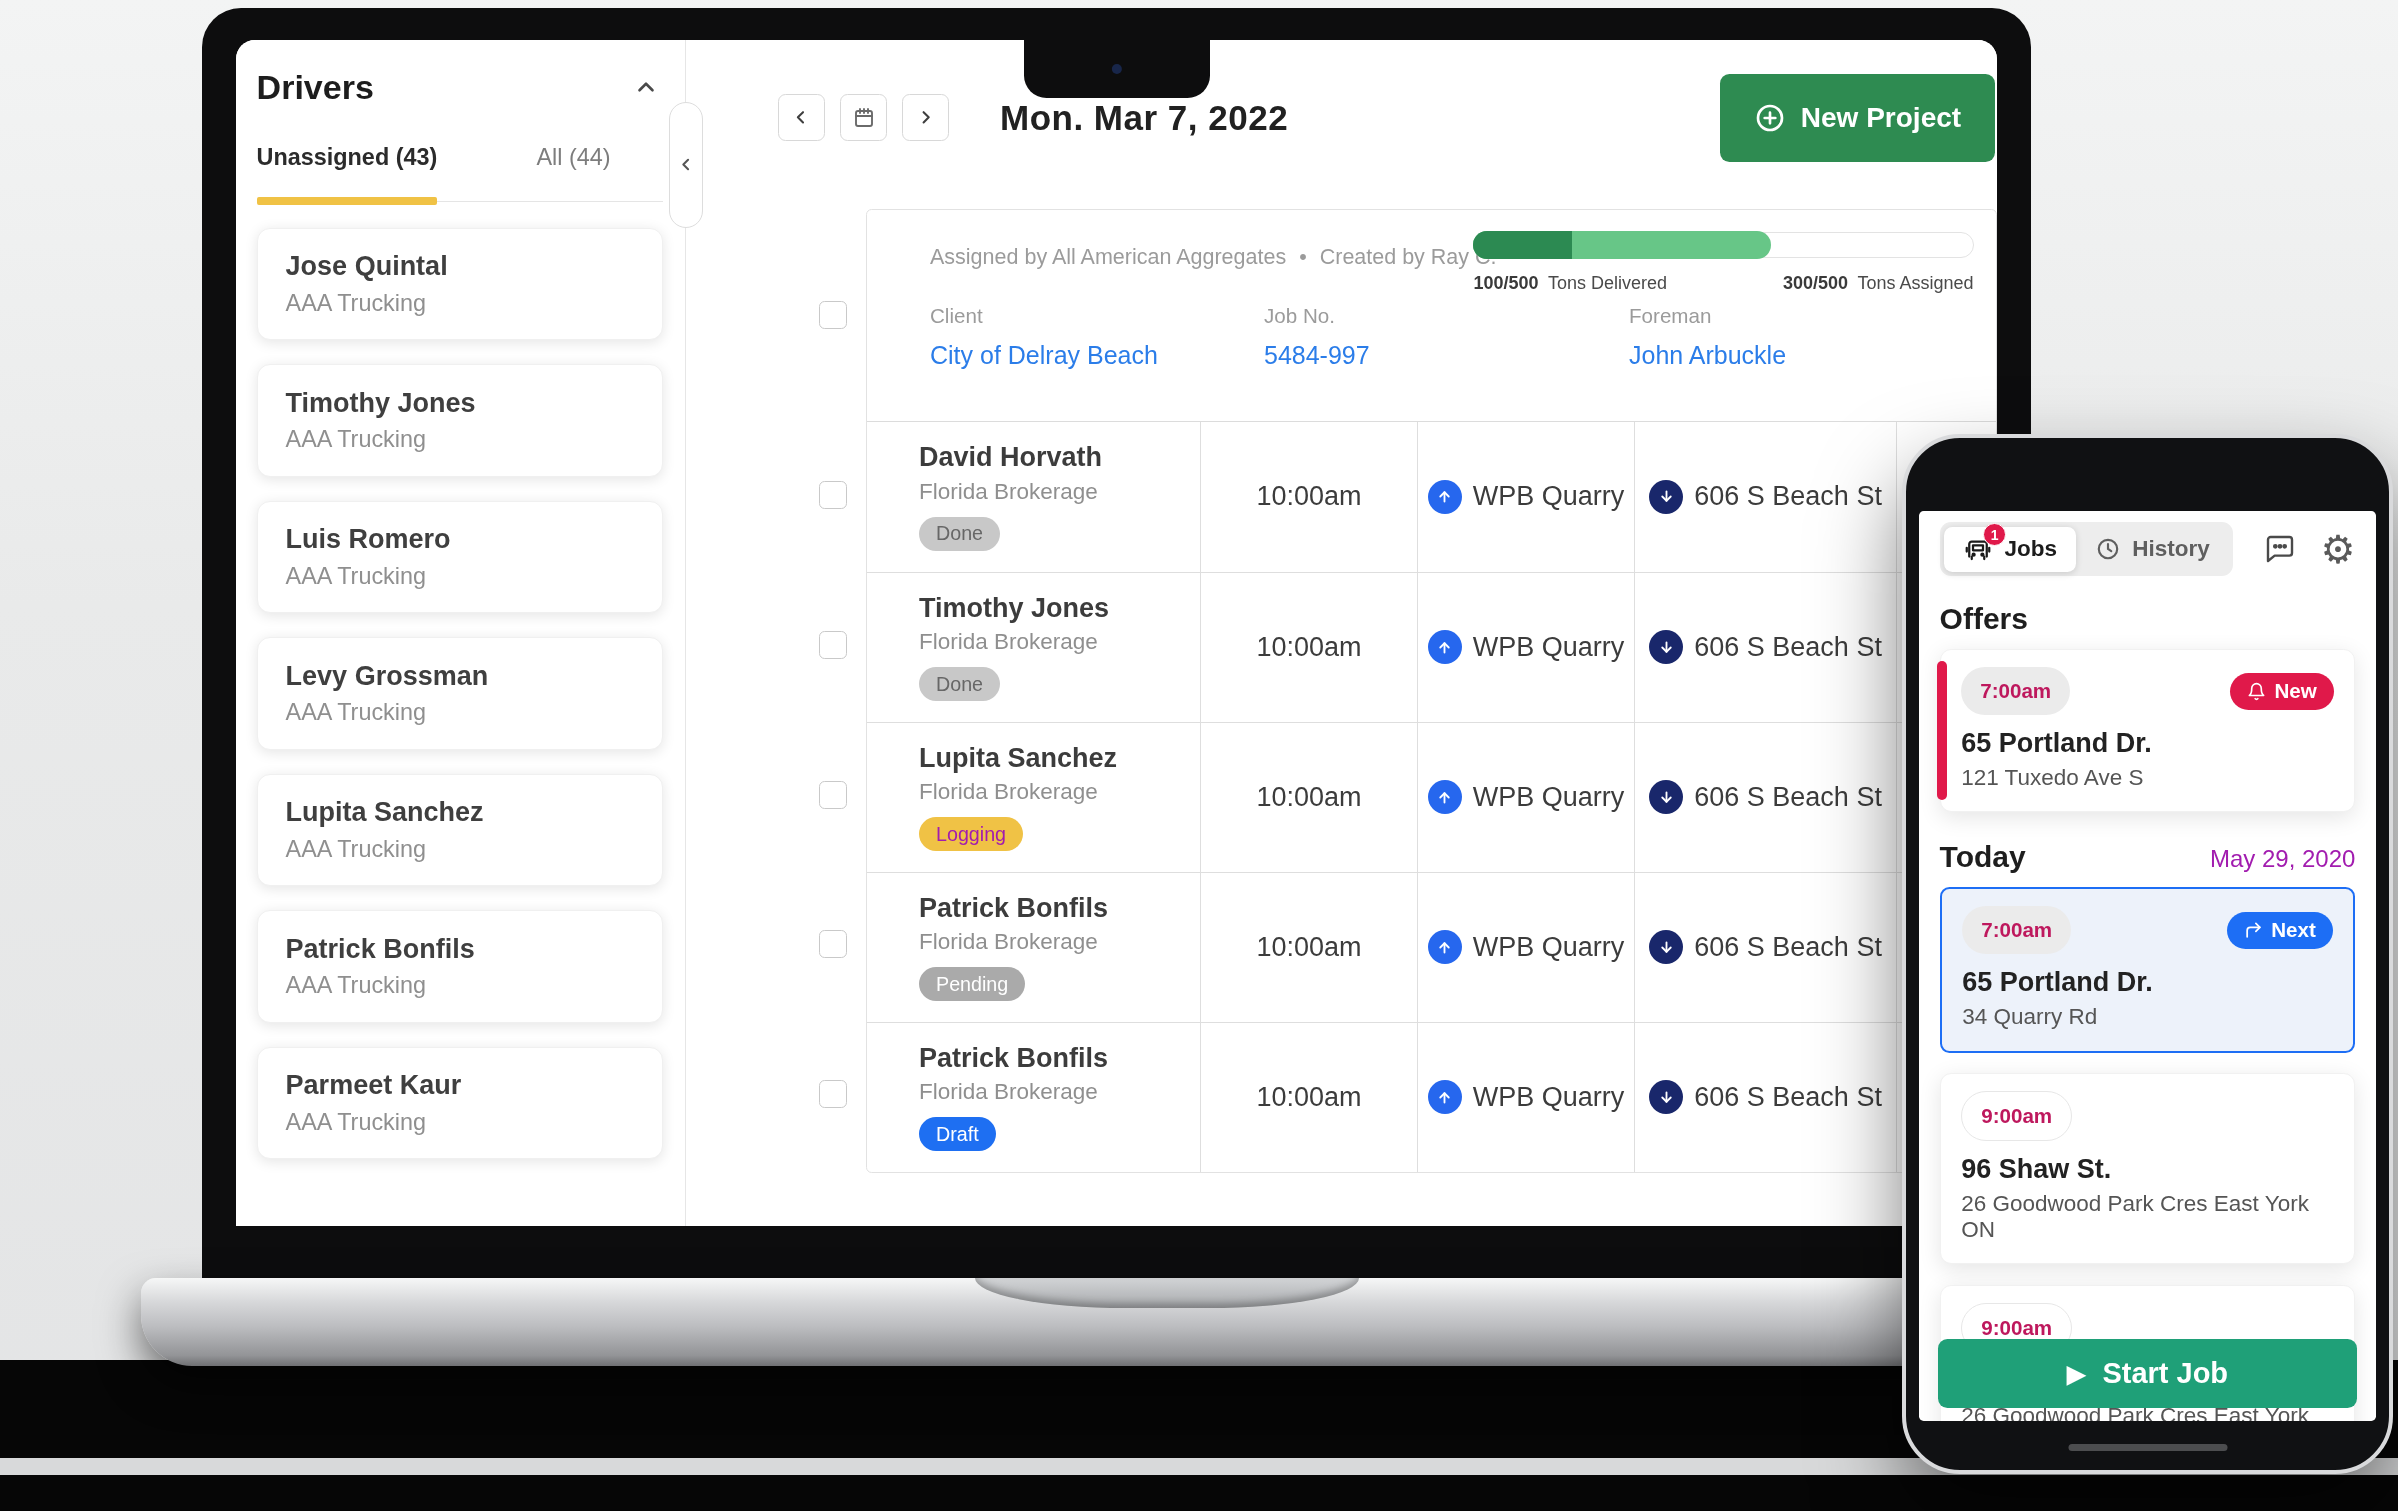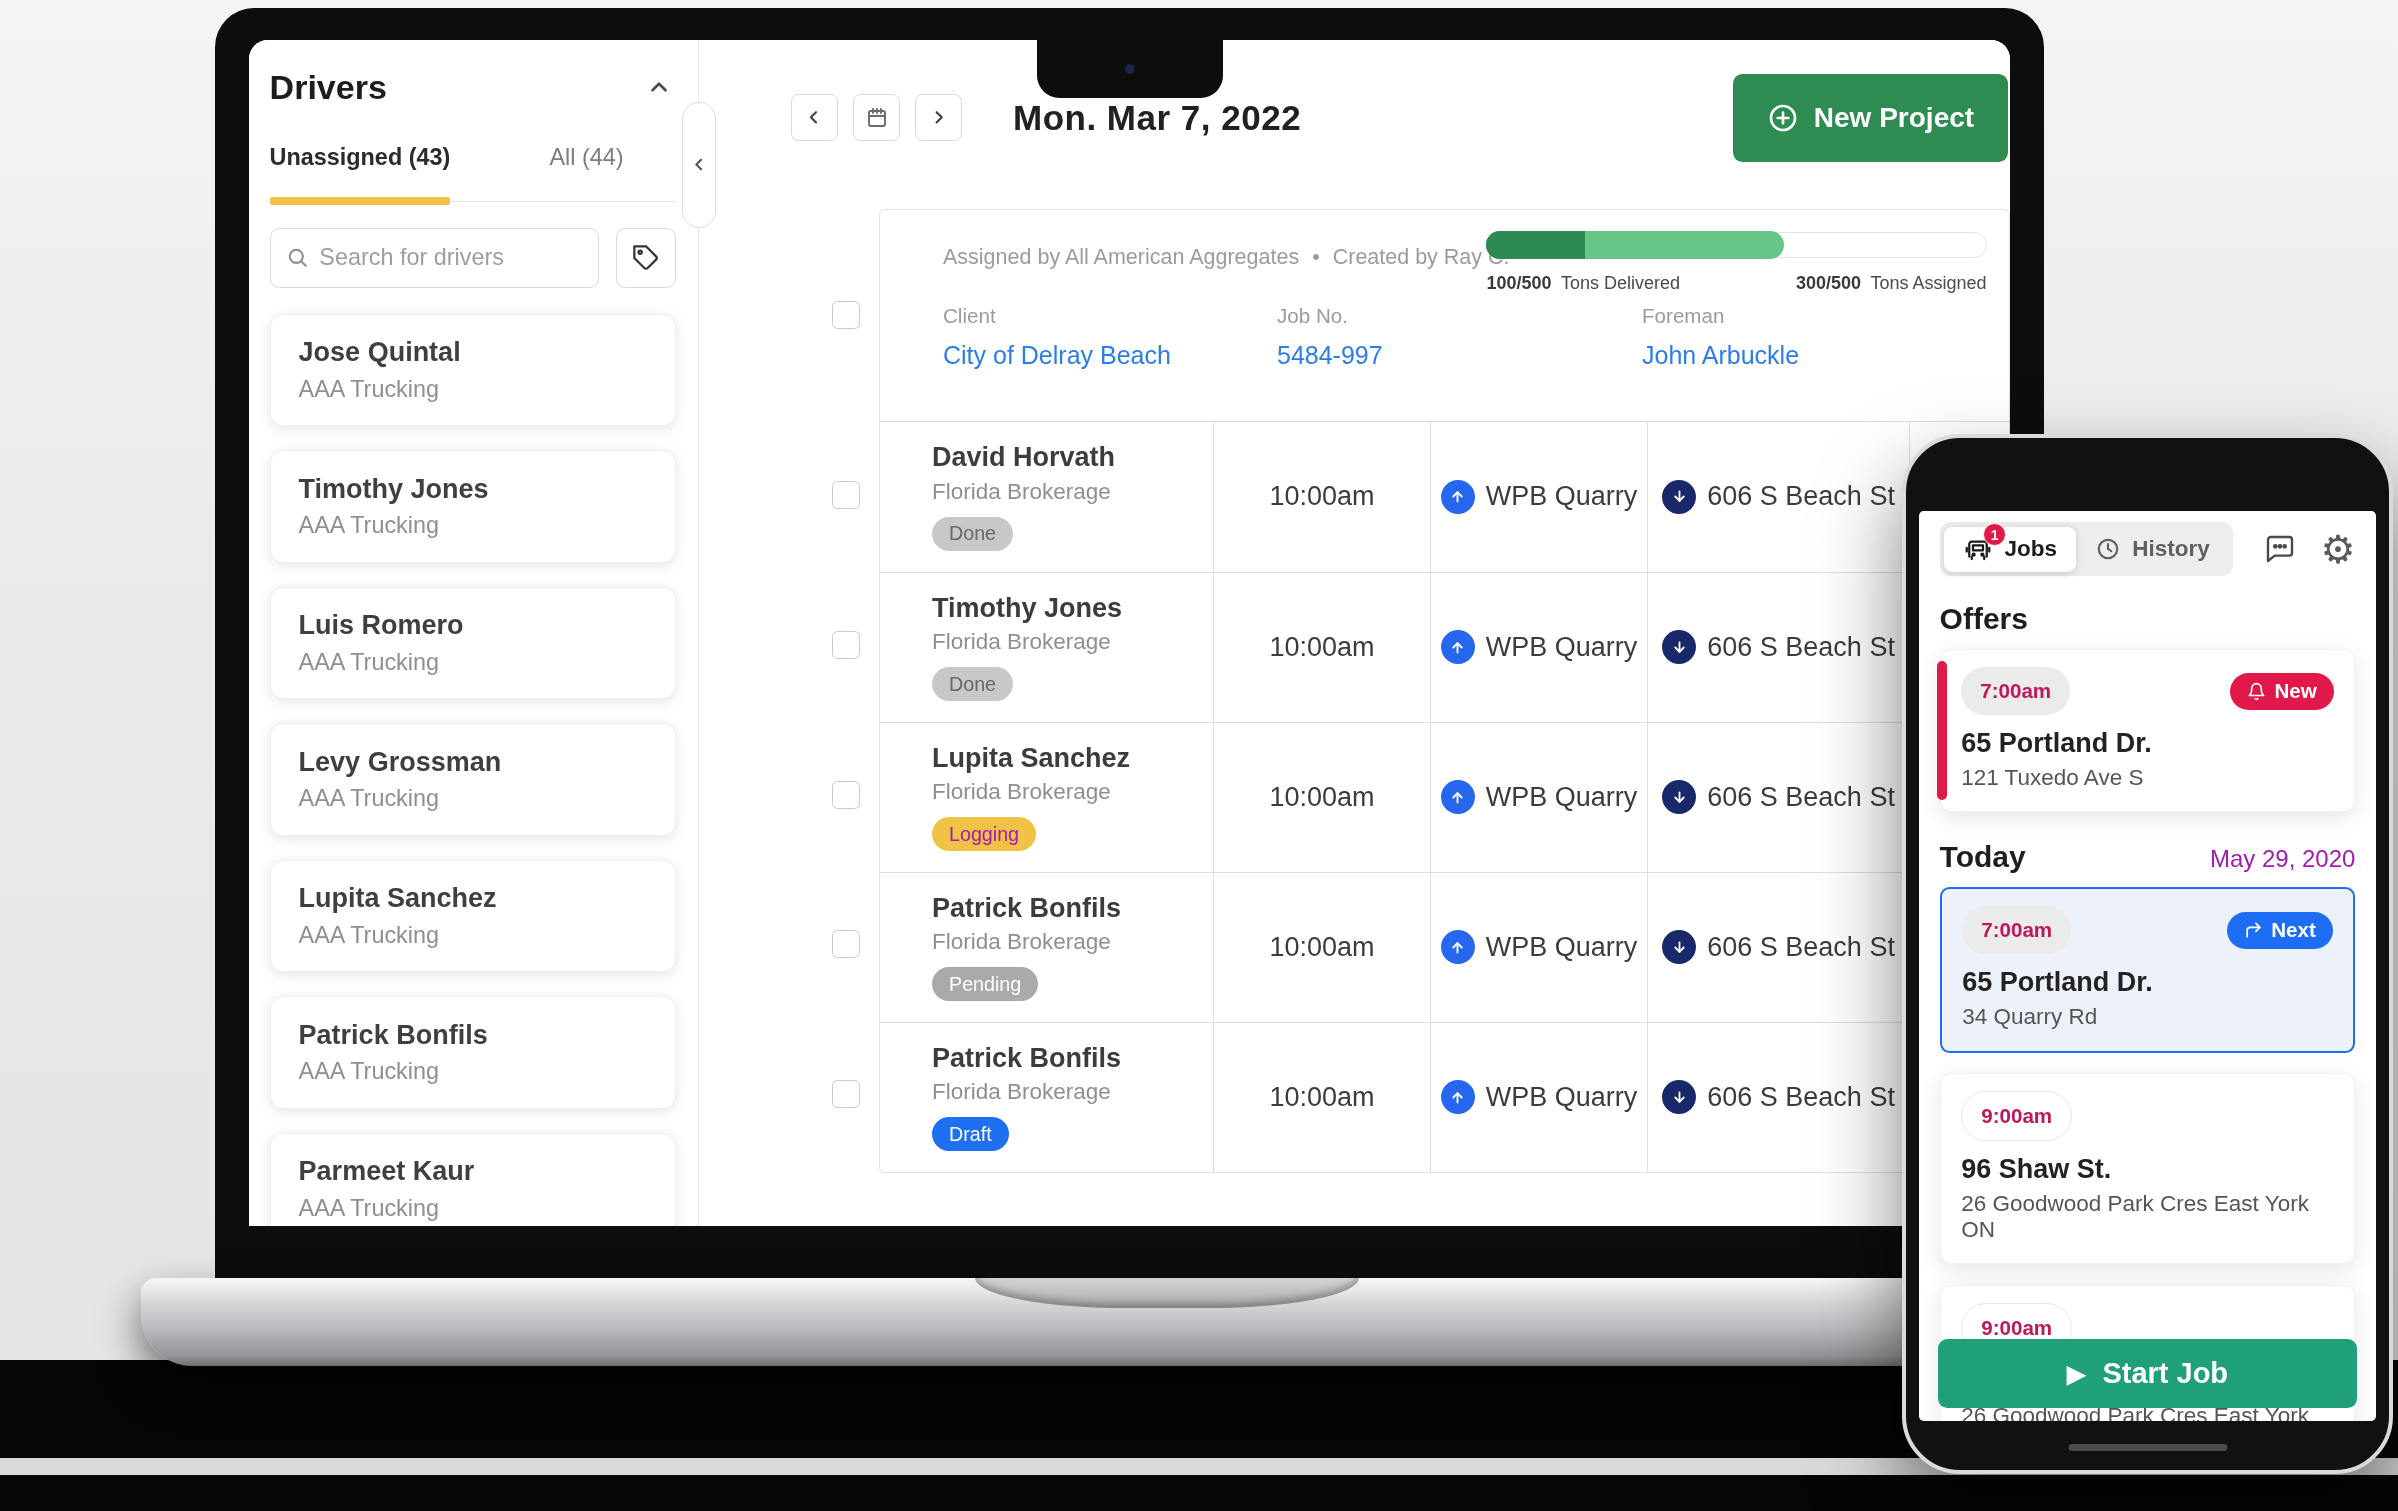--- a/index.html
+++ b/index.html
@@ -5,21 +5,21 @@
   * { margin:0; padding:0; box-sizing:border-box; }
   body { background:#0b0b0b; font-family:"Liberation Sans", sans-serif; }
   .stage { position:relative; width:2399px; height:1511px; overflow:hidden;
            background:linear-gradient(180deg,#f3f4f4 0%,#e9eaea 40%,#e3e4e5 100%); }
 
   
   .desk-dark  { position:absolute; left:0; right:0; top:1360px; height:151px; background:#060606; }
   .desk-strip { position:absolute; left:0; right:0; top:1458px; height:17px; background:#d8d9da; }
 
   
-  .laptop { position:absolute; left:215px; top:7.5px; width:1829px; height:1270px;
+  .laptop { position:absolute; left:202px; top:7.5px; width:1829px; height:1270px;
             background:#0d0d0e; border-radius:39px 39px 0 0; }
   .screen { position:absolute; left:34px; top:32px; right:34px; bottom:52px;
             background:#ffffff; border-radius:19px 19px 0 0; overflow:hidden; display:flex; }
   .notch  { position:absolute; left:50%; transform:translateX(-50%); top:32px; width:186px; height:58px;
             background:#0d0d0e; border-radius:0 0 22.5px 22.5px; z-index:8; }
   .cam    { position:absolute; left:50%; top:24px; transform:translateX(-50%); width:10.3px; height:10.3px;
             border-radius:50%; background:#18264a; }
   .laptop-base { position:absolute; left:141px; top:1278px; width:2052px; height:88px;
             background:linear-gradient(180deg,#f6f7f7 0%,#d6d7d9 28%,#bcbdc0 55%,#939497 88%,#6f7073 100%);
             border-radius:15px 15px 51px 51px; box-shadow:0 19px 42px rgba(0,0,0,.55); }
@@ -168,39 +168,20 @@
               <svg width="26" height="26" viewBox="0 0 24 24" fill="none" stroke="currentColor" stroke-width="2.4" stroke-linecap="round" stroke-linejoin="round">
                   <polyline points="6 15 12 9 18 15"></polyline>
                 </svg>
             </span>
           </button>
         </div>
         <div class="tabs">
           <button class="tab active">Unassigned (43)</button>
           <button class="tab inactive">All (44)</button>
         </div>
-        <div class="search-row">
-          <div class="search-box">
-            <span>
-              <svg width="22.5" height="22.5" viewBox="0 0 24 24" fill="none" stroke="#8f8f8f" stroke-width="2.2" stroke-linecap="round">
-                  <circle cx="11" cy="11" r="7"></circle>
-                  <path d="M21 21l-4.2-4.2"></path>
-                </svg>
-            </span>
-            <input type="text" placeholder="Search for drivers" style="">
-          </div>
-          <button class="tag-btn">
-            <span>
-              <svg width="28" height="28" viewBox="0 0 24 24" fill="none" stroke="#333" stroke-width="1.9" stroke-linecap="round" stroke-linejoin="round">
-                  <path d="M20.59 13.41l-7.17 7.17a2 2 0 0 1-2.83 0L2 12V2h10l8.59 8.59a2 2 0 0 1 0 2.82z"></path>
-                  <circle cx="7" cy="7" r="1.4"></circle>
-                </svg>
-            </span>
-          </button>
-        </div>
         <div class="driver-list">
           <div class="driver-card">
             <div class="dc-name">Jose Quintal</div>
             <div class="dc-company">AAA Trucking</div>
           </div>
           <div class="driver-card">
             <div class="dc-name">Timothy Jones</div>
             <div class="dc-company">AAA Trucking</div>
           </div>
           <div class="driver-card">

